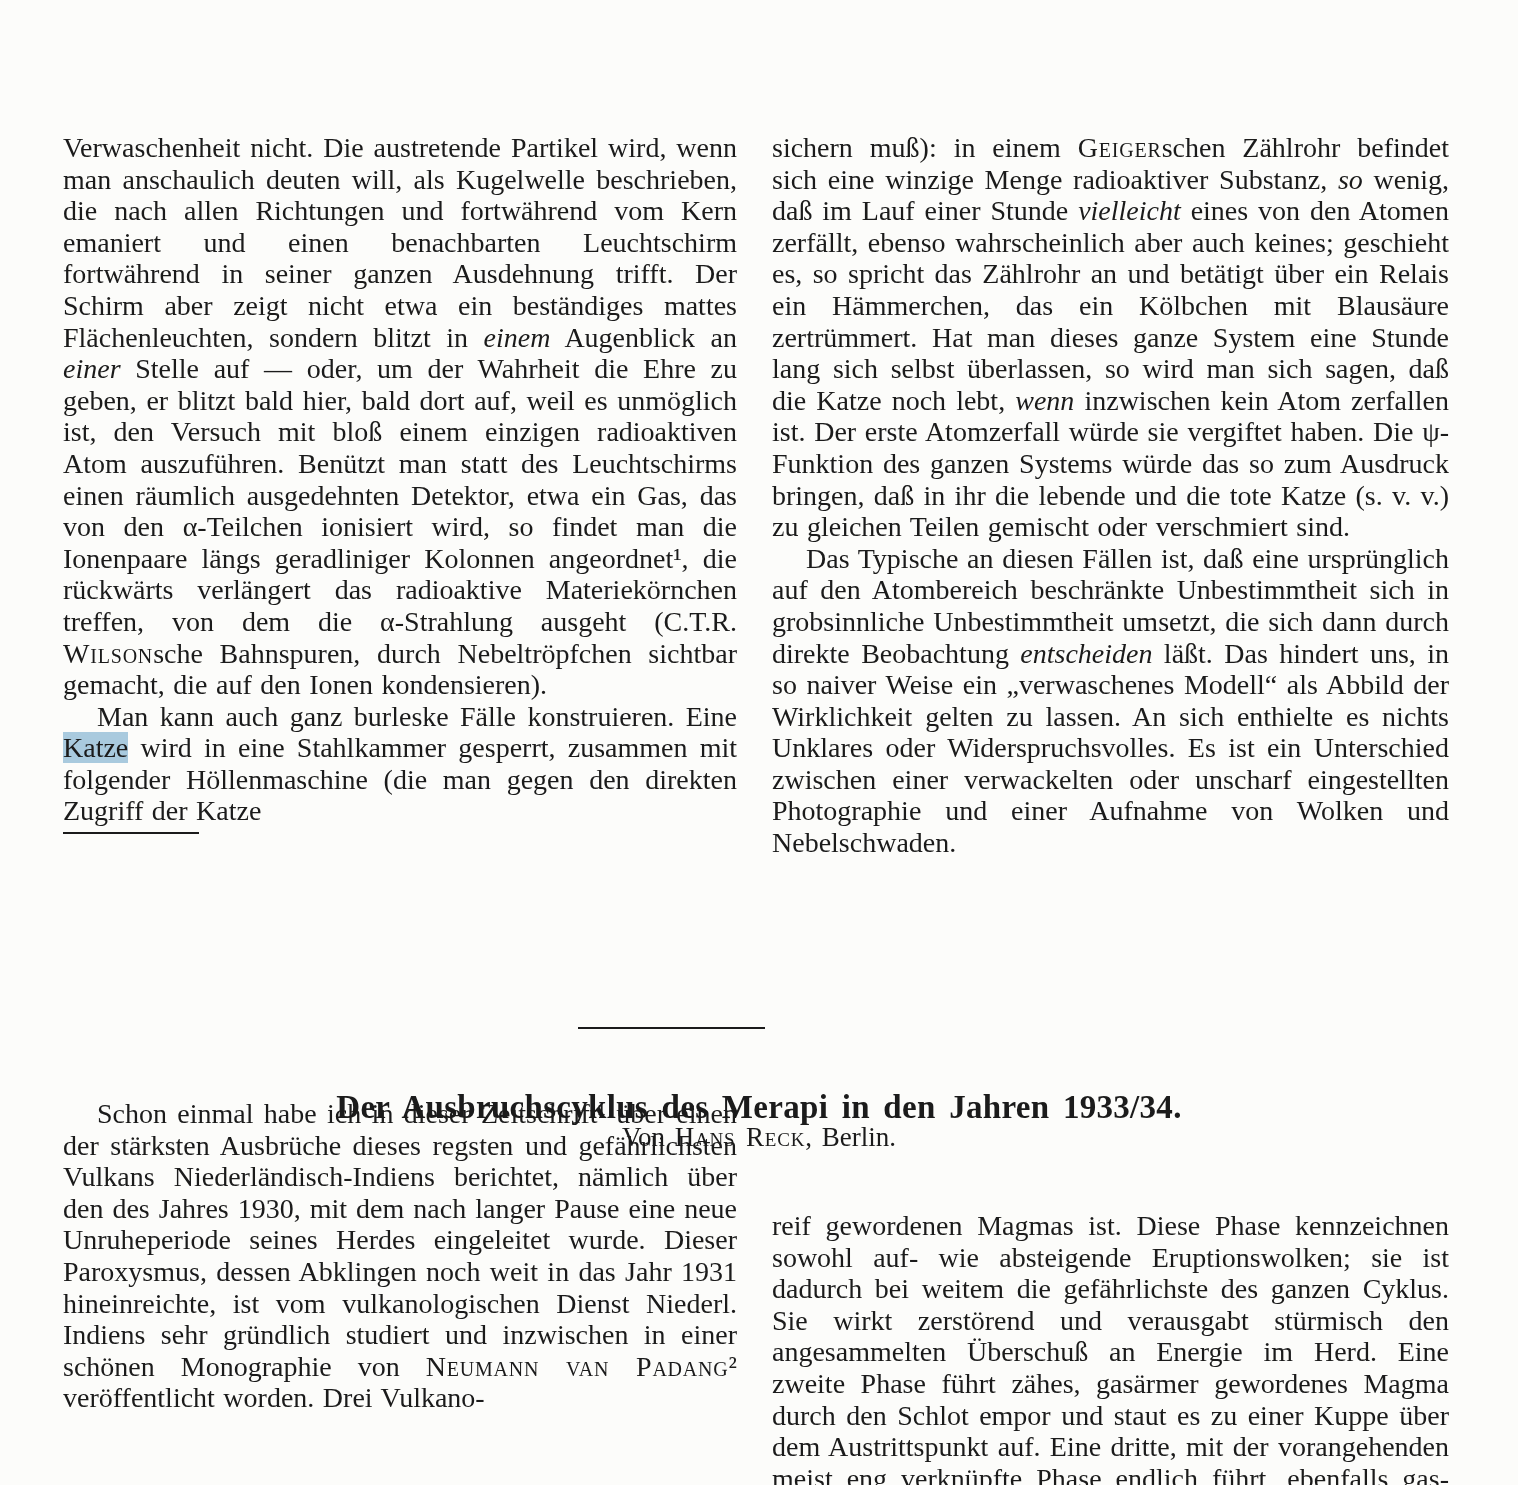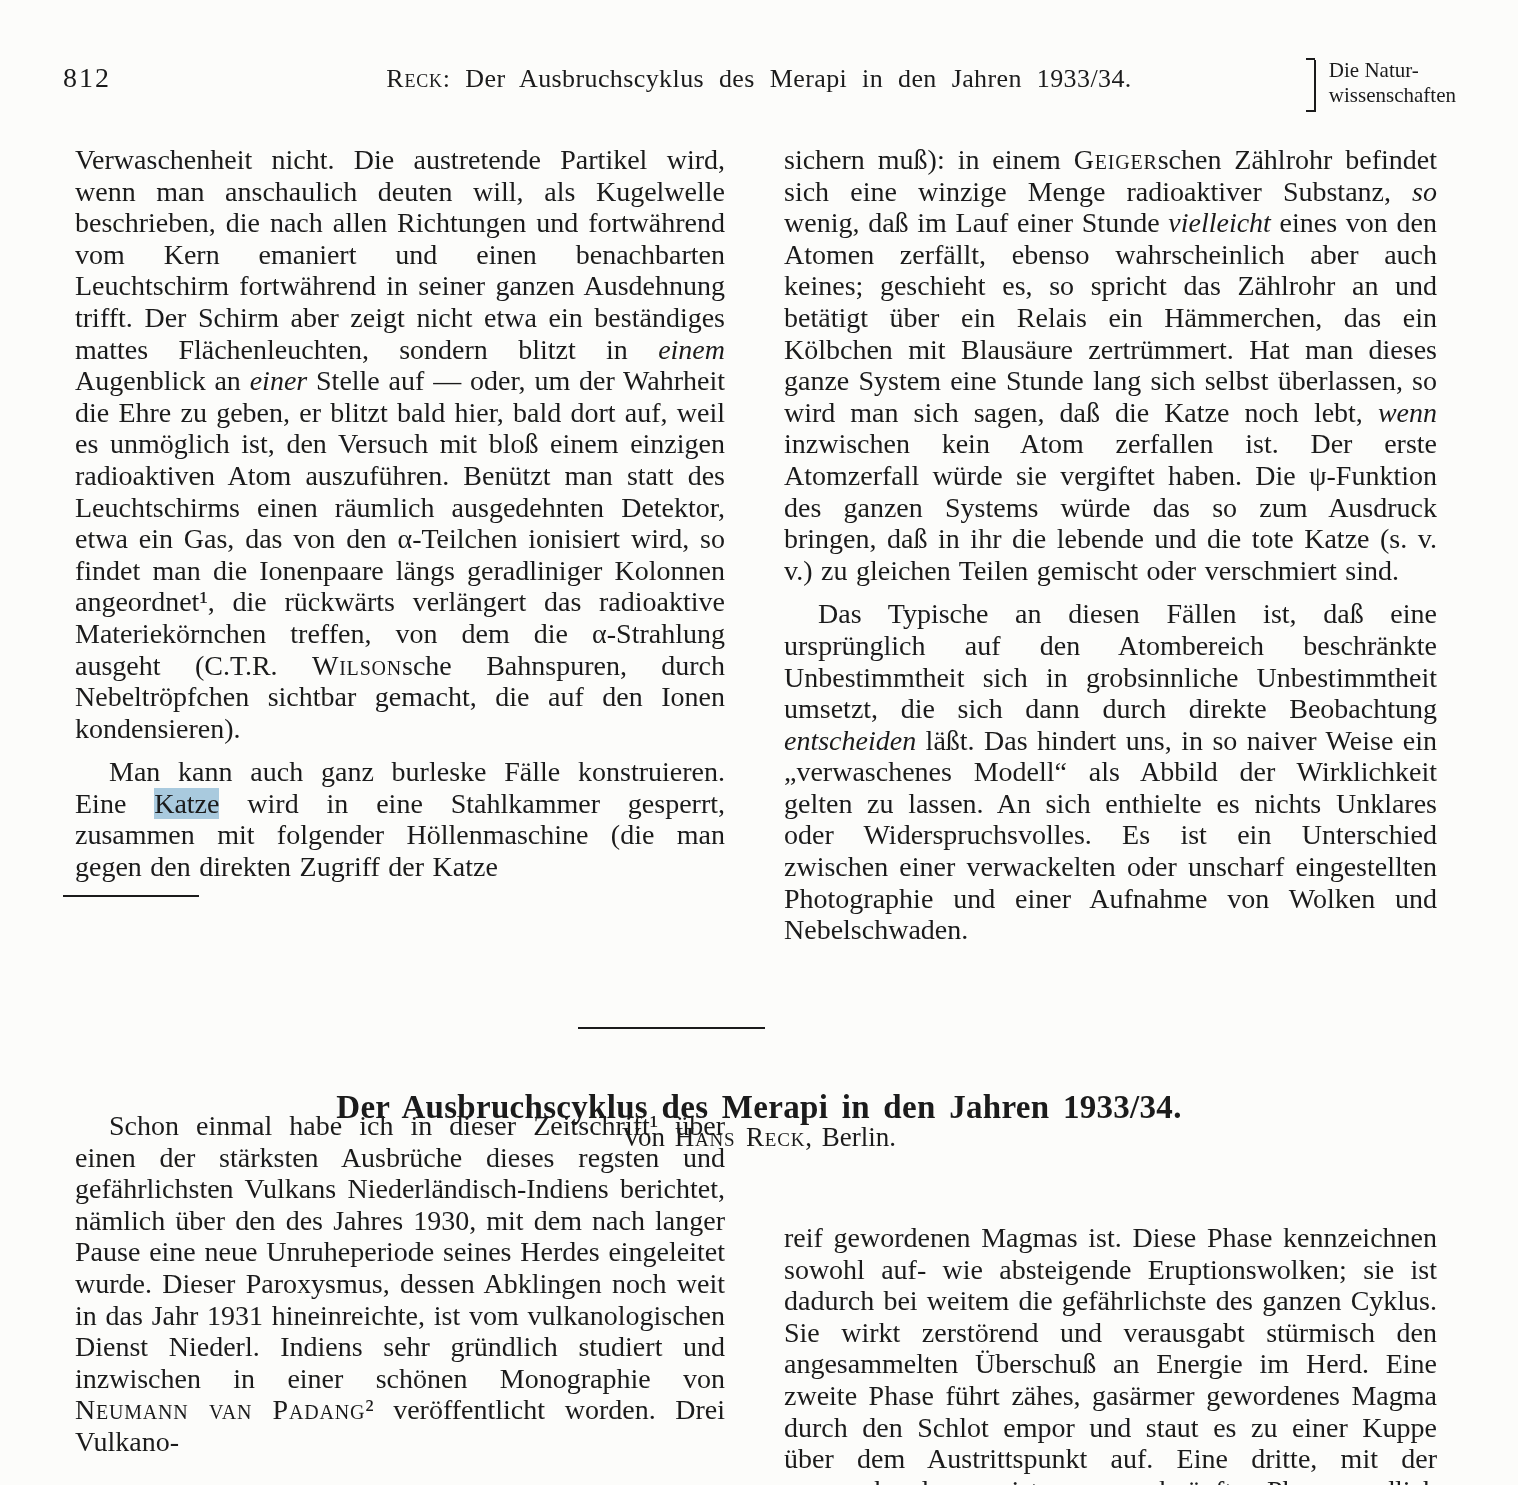--- a/index.html
+++ b/index.html
@@ -40,21 +40,21 @@
   .journal-text { font-size: 21px; line-height: 25px; text-align: left; padding-top: 2px; }
 
   
   .col { position: absolute; }
   #col1 { left: 63px;  top: 132px; width: 674px; }
   #col2 { left: 772px; top: 132px; width: 677px; }
   #col3 { left: 63px;  top: 1098px; width: 674px; }
   #col4 { left: 772px; top: 1210px; width: 677px; }
 
   .body-text p {
-    margin: 12px;
+    margin: 0;
     font-size: 28px;
     line-height: 31.6px;
     text-align: justify;
     word-spacing: 1.5px;
     hyphens: auto;
     font-family: Liberation Serif, serif;
   }
   .indent { text-indent: 34px; }
 
   .seg-i  { font-style: italic; }
@@ -94,31 +94,20 @@
   .a2-byline {
     position: absolute; left: 0; right: 0; top: 1106px;
     text-align: center; font-size: 27px; word-spacing: 3px; margin: 16px;
   }
 </style>
 </head>
 <body>
 
 <div class="page">
 
-  <div class="header">
-    <div class="page-num">812</div>
-    <div class="running-head"><span class="seg-sc">Reck</span><span>: Der Ausbruchscyklus des Merapi in den Jahren 1933/34.</span></div>
-    <div class="journal">
-      <div class="bracket"></div>
-      <div class="journal-text">
-        <div>Die Natur-</div>
-        <div>wissenschaften</div>
-      </div>
-    </div>
-  </div>
 
   <div class="col body-text" id="col1">
     <p><span>Verwaschenheit nicht. Die austretende Partikel wird, wenn man anschaulich deuten will, als Kugelwelle beschrieben, die nach allen Richtungen und fortwährend vom Kern emaniert und einen benachbarten Leuchtschirm fortwährend in seiner ganzen Ausdehnung trifft. Der Schirm aber zeigt nicht etwa ein beständiges mattes Flächenleuchten, sondern blitzt in </span><span class="seg-i">einem</span><span> Augenblick an </span><span class="seg-i">einer</span><span> Stelle auf — oder, um der Wahrheit die Ehre zu geben, er blitzt bald hier, bald dort auf, weil es unmöglich ist, den Versuch mit bloß einem einzigen radioaktiven Atom auszuführen. Benützt man statt des Leuchtschirms einen räumlich ausgedehnten Detektor, etwa ein Gas, das von den α-Teilchen ionisiert wird, so findet man die Ionenpaare längs geradliniger Kolonnen angeordnet¹, die rückwärts verlängert das radioaktive Materiekörnchen treffen, von dem die α-Strahlung ausgeht (C.T.R. </span><span class="seg-sc">Wilson</span><span>sche Bahnspuren, durch Nebeltröpfchen sichtbar gemacht, die auf den Ionen kondensieren).</span></p>
     <p class="indent"><span>Man kann auch ganz burleske Fälle konstruieren. Eine </span><span class="seg-hl">Katze</span><span> wird in eine Stahlkammer gesperrt, zusammen mit folgender Höllenmaschine (die man gegen den direkten Zugriff der Katze</span></p>
     <hr class="footnote-rule">
   </div>
 
   <div class="col body-text" id="col2">
     <p><span>sichern muß): in einem </span><span class="seg-sc">Geiger</span><span>schen Zählrohr befindet sich eine winzige Menge radioaktiver Substanz, </span><span class="seg-i">so</span><span> wenig, daß im Lauf einer Stunde </span><span class="seg-i">vielleicht</span><span> eines von den Atomen zerfällt, ebenso wahrscheinlich aber auch keines; geschieht es, so spricht das Zählrohr an und betätigt über ein Relais ein Hämmerchen, das ein Kölbchen mit Blausäure zertrümmert. Hat man dieses ganze System eine Stunde lang sich selbst überlassen, so wird man sich sagen, daß die Katze noch lebt, </span><span class="seg-i">wenn</span><span> inzwischen kein Atom zerfallen ist. Der erste Atomzerfall würde sie vergiftet haben. Die ψ-Funktion des ganzen Systems würde das so zum Ausdruck bringen, daß in ihr die lebende und die tote Katze (s. v. v.) zu gleichen Teilen gemischt oder verschmiert sind.</span></p>
     <p class="indent"><span>Das Typische an diesen Fällen ist, daß eine ursprünglich auf den Atombereich beschränkte Unbestimmtheit sich in grobsinnliche Unbestimmtheit umsetzt, die sich dann durch direkte Beobachtung </span><span class="seg-i">entscheiden</span><span> läßt. Das hindert uns, in so naiver Weise ein „verwaschenes Modell“ als Abbild der Wirklichkeit gelten zu lassen. An sich enthielte es nichts Unklares oder Widerspruchsvolles. Es ist ein Unterschied zwischen einer verwackelten oder unscharf eingestellten Photographie und einer Aufnahme von Wolken und Nebelschwaden.</span></p>

